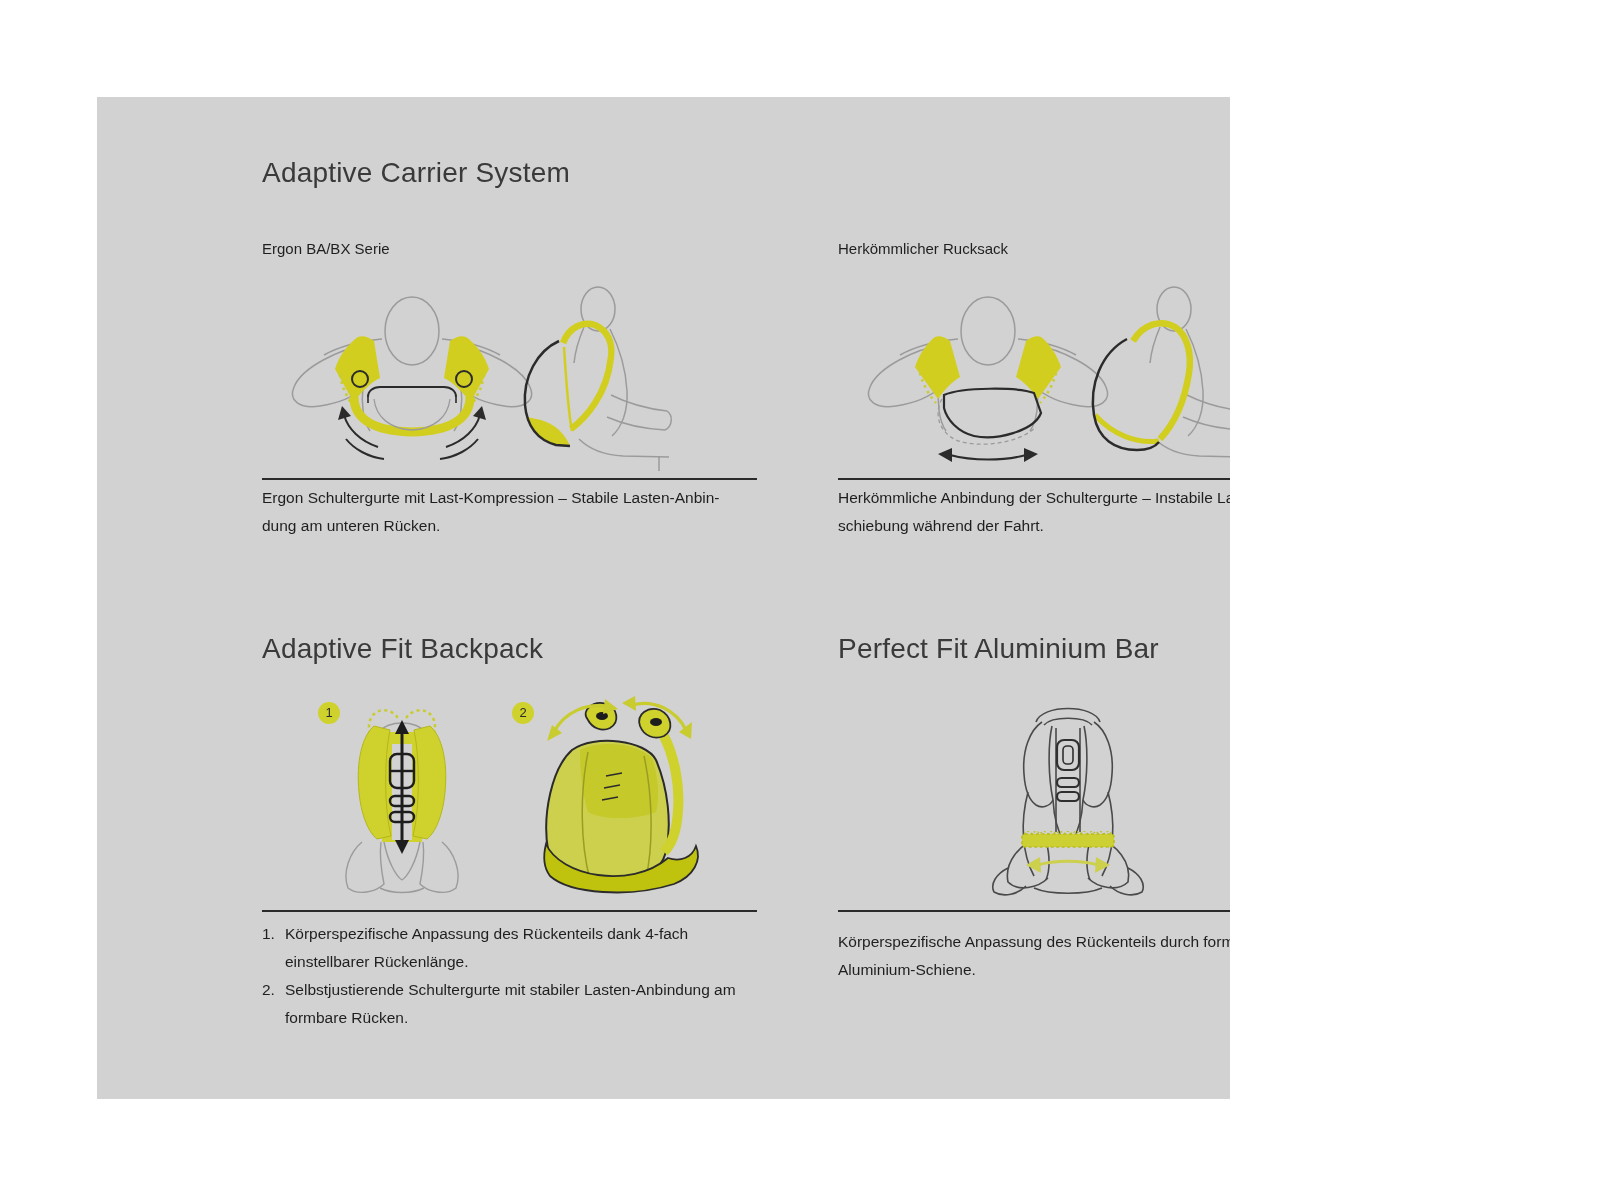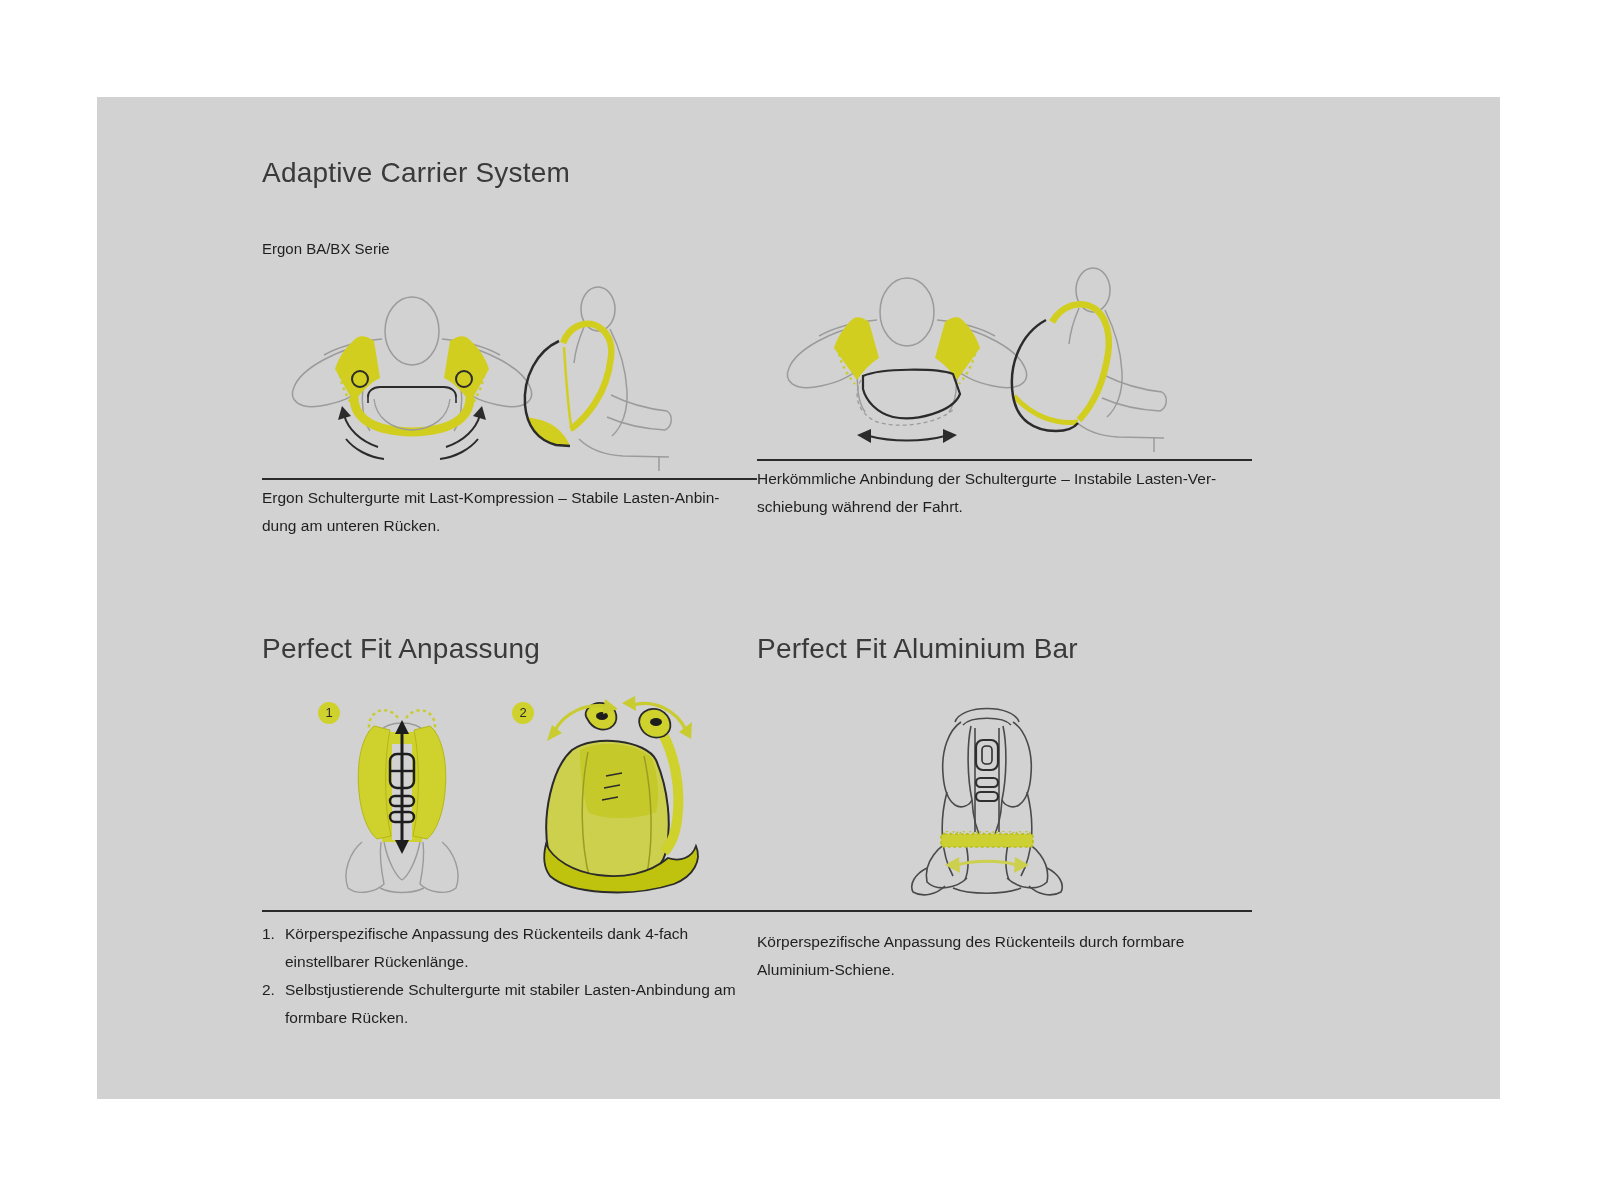--- a/index.html
+++ b/index.html
@@ -2,28 +2,28 @@
 <html><head>
 <meta charset="utf-8">
 <style>
   html,body{margin:0;padding:0;}
   body{
     width:1600px;height:1200px;background:#ffffff;position:relative;
     font-family:"Liberation Sans", sans-serif;
     -webkit-font-smoothing:antialiased;
   }
   .panel{
-    position:absolute;left:97px;top:97px;width:1403px;height:1002px;
+    position:absolute;left:97px;top:97px;width:1133px;height:1002px;
     background:#d2d2d2;overflow:hidden;
   }
   .page-title{
     position:absolute;left:165px;top:58px;
     font-size:28px;font-weight:300;line-height:36px;color:#3a3a3a;letter-spacing:.2px;
   }
-  .row{position:absolute;left:165px;display:flex;}
+  .row{position:absolute;left:165px;display:flex;gap:81px;}
   .row1{top:142px;}
   .row2{top:535px;}
   .col{width:495px;}
   .col-label{font-size:15px;line-height:19px;color:#1f1f1f;}
   .illus{margin-top:21px;height:192px;position:relative;}
   .illus2{margin-top:26px;height:205px;position:relative;}
   .sec-heading{
     font-size:28px;font-weight:300;line-height:34px;color:#3a3a3a;letter-spacing:.2px;margin:0;
   }
   .rule{border:none;border-top:2px solid #2b2b2b;margin:7px 0 0 0;width:495px;}
@@ -121,20 +121,21 @@
           </g>
         </svg>
       </div>
 
       <hr class="rule">
       <p class="caption">Ergon Schultergurte mit Last-Kompression – Stabile Lasten-Anbin-
 dung am unteren Rücken.</p>
     </div>
 
     <div class="col">
+      <div class="col-label">Herkömmlicher Rucksack</div>
 
       <div class="illus">
         <svg width="495" height="192" viewBox="0 0 495 192">
 
           <g>
             <g stroke="#9b9b9b" stroke-width="1.5" fill="none">
               <path d="M120,60 C100,62 78,67 62,76"></path>
               <path d="M180,60 C200,62 222,67 238,76"></path>
               <path d="M104,66 C78,70 40,88 32,108 C26,122 38,130 58,127 C78,124 94,116 103,108"></path>
               <path d="M196,66 C222,70 260,88 268,108 C274,122 262,130 242,127 C222,124 206,116 197,108"></path>
@@ -182,21 +183,21 @@
 
       <hr class="rule">
       <p class="caption">Herkömmliche Anbindung der Schultergurte – Instabile Lasten-Ver-
 schiebung während der Fahrt.</p>
     </div>
   </div>
 
   <div class="row row2">
 
     <div class="col">
-      <h2 class="sec-heading">Perfect Fit Anpassung</h2>
+      <h2 class="sec-heading">Adaptive Fit Backpack</h2>
 
       <div class="illus2">
         <span class="badge" style="left:56px;top:10px;">1</span>
         <span class="badge" style="left:250px;top:10px;">2</span>
         <svg width="495" height="205" viewBox="0 0 495 205">
 
           <g>
 
             <g stroke="#c9cc2e" stroke-width="2.5" stroke-dasharray="3 3.5" fill="none">
               <path d="M108,42 C102,20 124,10 136,26"></path>

